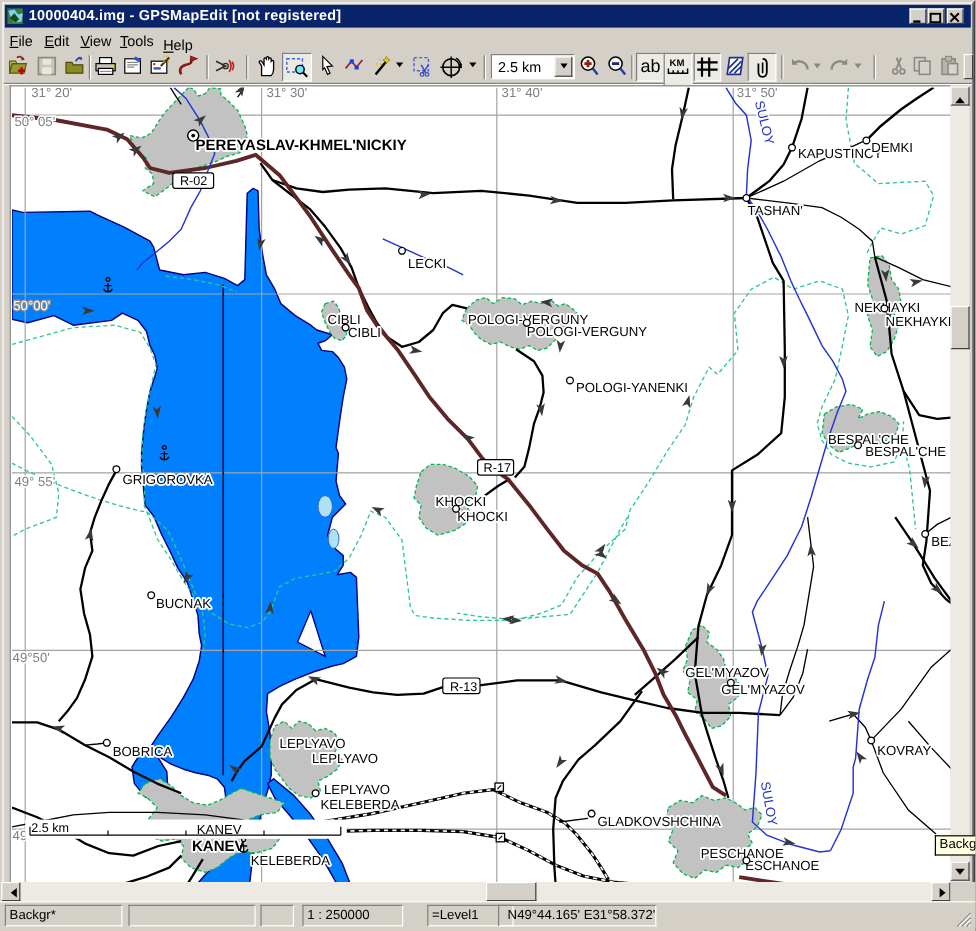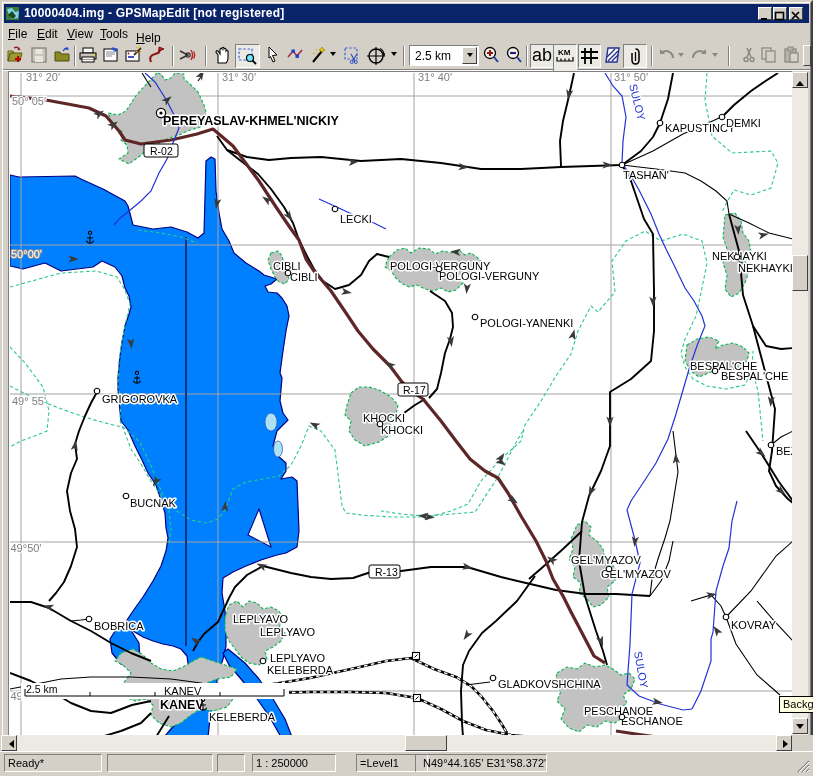--- a/index.html
+++ b/index.html
@@ -138,21 +138,21 @@
       <circle cx="9" cy="8" r="5.5" fill="#f8f4ec" stroke="#000" stroke-width="1.3"></circle>
       <path d="M9 5 v6 M6 8 h6" stroke="#8B1A1A" stroke-width="2.2"></path>
       <path d="M13 12 L17 17" stroke="#2040a0" stroke-width="2"></path>
     </svg></div>
 <div class="tbtn" style="left:504px"><svg width="20" height="20" viewBox="0 0 20 20">
       <circle cx="9" cy="8" r="5.5" fill="#f8f4ec" stroke="#000" stroke-width="1.3"></circle>
       <path d="M6 8 h6" stroke="#202080" stroke-width="2.2"></path>
       <path d="M13 12 L17 17" stroke="#2040a0" stroke-width="2"></path>
     </svg></div>
 <div class="sep" style="left:526px"></div>
-<div class="tbtn tog" style="left:530px;top:44px;width:24px;height:24px;font-size:18px;text-align:center;line-height:21px">ab</div>
+<div class="tbtn tog" style="left:530px;top:44px;width:24px;height:24px;font-size:15px;text-align:center;line-height:21px">ab</div>
 <div class="tbtn tog" style="left:553px;top:44px;width:24px;height:36px"><svg width="22" height="22" viewBox="0 0 22 22">
       <text x="4" y="10" font-size="8" font-weight="bold" font-family="Liberation Sans">KM</text>
       <path d="M3 12 v4 h16 v-4 M7 16 v-2.5 M11 16 v-2.5 M15 16 v-2.5" fill="none" stroke="#000" stroke-width="1.2"></path>
     </svg></div>
 <div class="tbtn tog" style="left:578px;top:44px;width:23px;height:24px"><svg width="21" height="22" viewBox="0 0 21 22">
       <path d="M6 3 V19 M12 3 V19 M2 7 H19 M2 13 H19" stroke="#000" stroke-width="1.8"></path>
     </svg></div>
 <div class="tbtn" style="left:603px"><svg width="20" height="20" viewBox="0 0 20 20">
       <path d="M5 3 L16 3 14 17 3 17 Z" fill="#fff" stroke="#203090" stroke-width="1.4"></path>
       <path d="M4 12 l8 -8 M5 16 l10 -10 M9 16 l6 -6" stroke="#203090" stroke-width="1.4"></path>
@@ -201,21 +201,21 @@
 <div class="ab ras" style="left:1px;top:735px;width:16px;height:16px">
     <div style="margin:4px 0 0 3px;width:0;height:0;border:4px solid transparent;border-right:5px solid #000"></div>
   </div>
 <div class="ab ras" style="left:405px;top:735px;width:42px;height:16px"></div>
 <div class="ab ras" style="left:776px;top:735px;width:16px;height:16px">
     <div style="margin:4px 0 0 6px;width:0;height:0;border:4px solid transparent;border-left:5px solid #000"></div>
   </div>
 <div class="ab" style="left:792px;top:735px;width:21px;height:16px;background:#D4D0C8"></div>
 
 <div class="ab" style="left:0;top:751px;width:813px;height:25px;background:#D4D0C8;border-top:1px solid #fff"></div>
-<div class="panel" style="left:4px;width:98px">Ready*</div>
+<div class="panel" style="left:4px;width:98px">Backgr*</div>
 <div class="panel" style="left:107px;width:106px"></div>
 <div class="panel" style="left:217px;width:28px"></div>
 <div class="panel" style="left:252px;width:84px;">1 : 250000</div>
 <div class="panel" style="left:356px;width:72px">=Level1</div>
 <div class="panel" style="left:415px;width:132px;padding-left:7px">N49°44.165' E31°58.372'</div>
 <svg class="ab" style="left:797px;top:760px" width="13" height="13">
     <path d="M12 1 L1 12 M12 5 L5 12 M12 9 L9 12" stroke="#808080" stroke-width="1.3"></path>
     <path d="M12 2 L2 12 M12 6 L6 12 M12 10 L10 12" stroke="#fff" stroke-width="1"></path>
   </svg>
 

